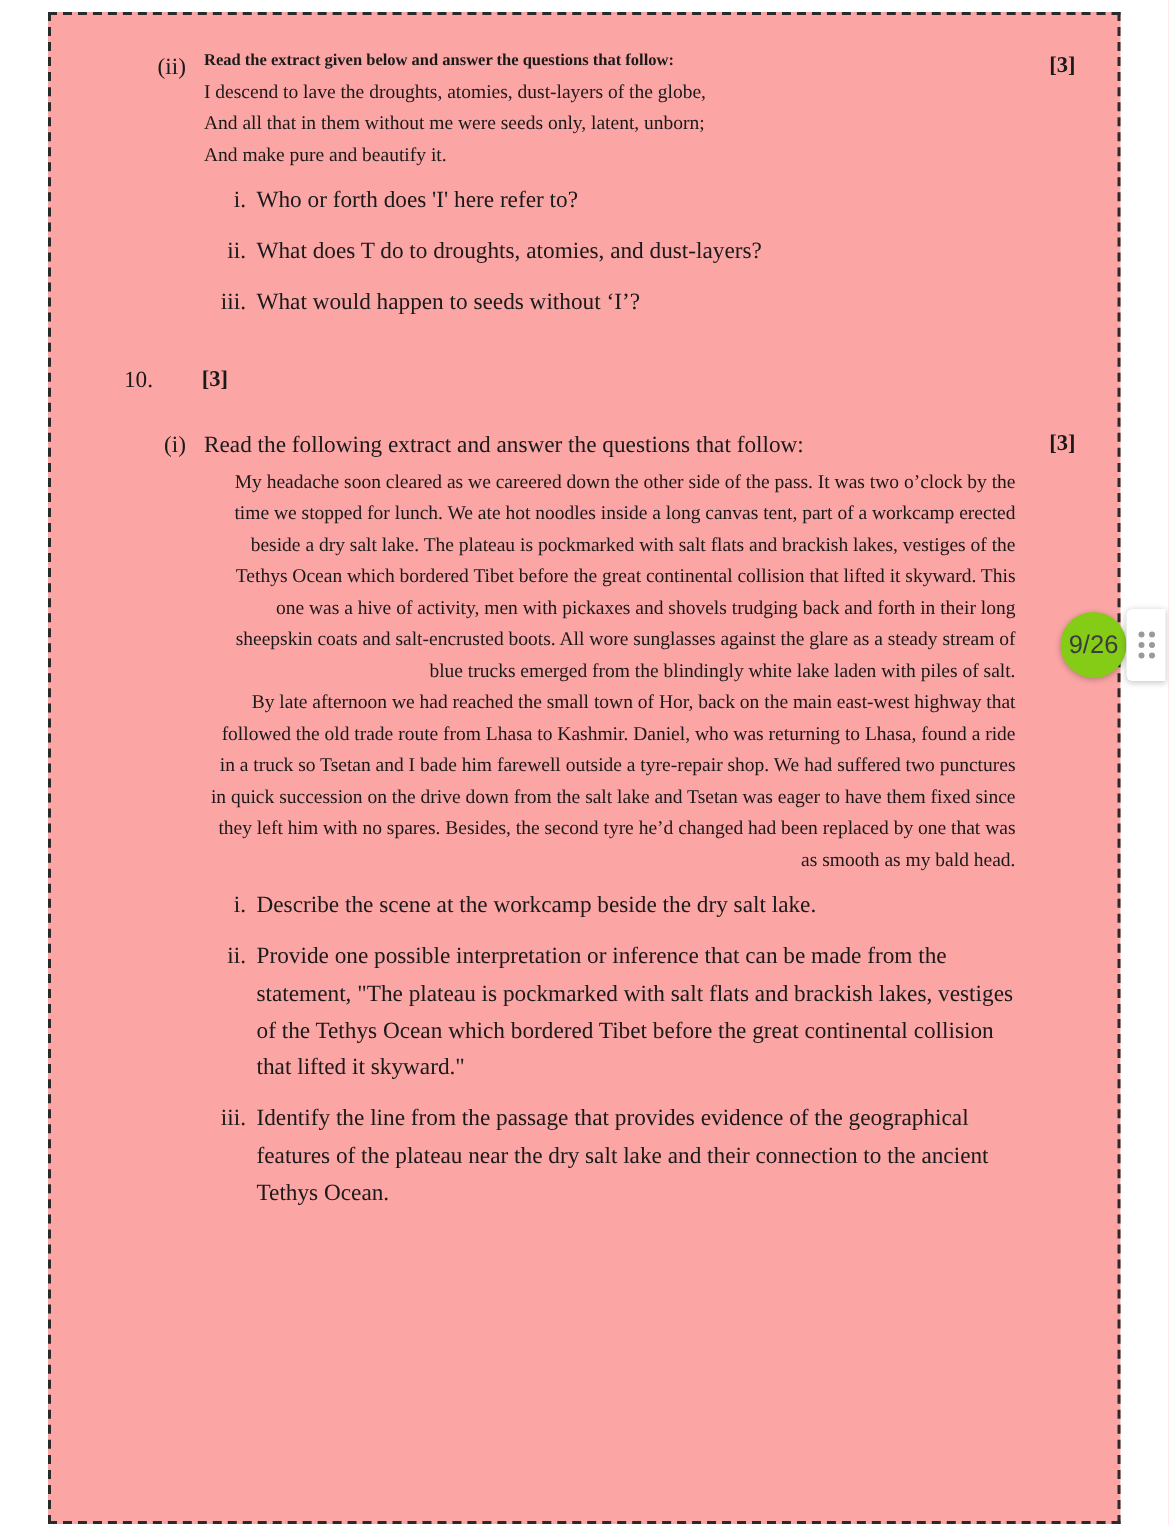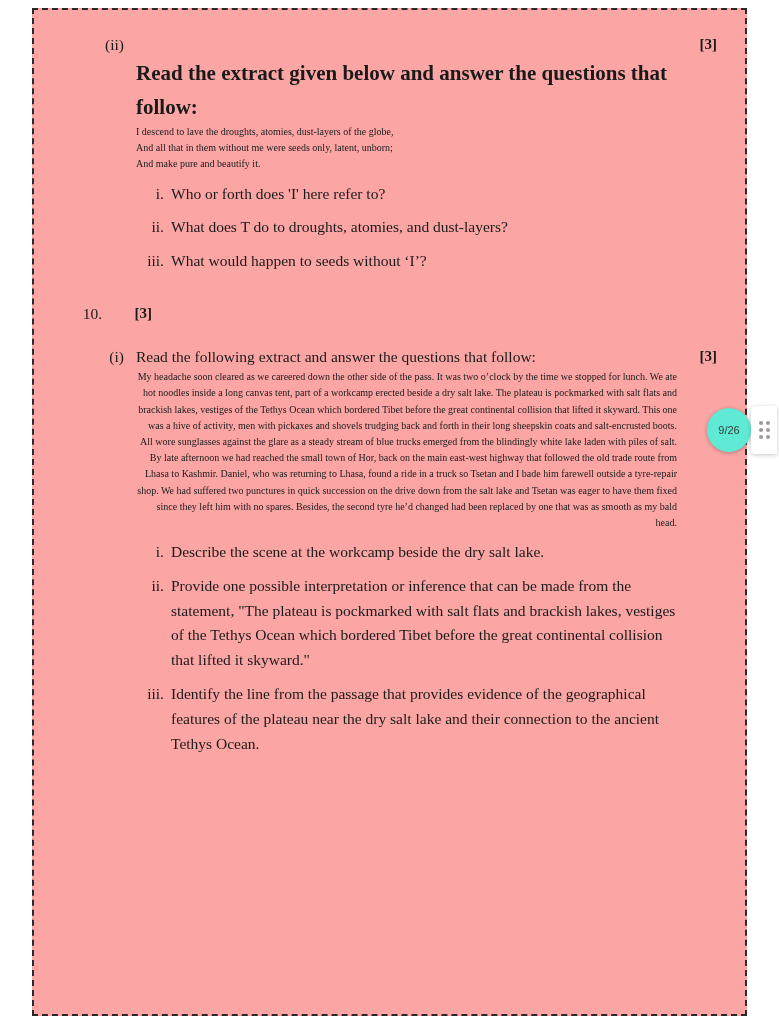--- a/index.html
+++ b/index.html
@@ -57,28 +57,27 @@
     flex: 0 0 auto;
     width: 40px;
     text-align: right;
     font-weight: bold;
     font-size: 15px;
     line-height: 1.62;
   }
 
   .lead {
     font-weight: bold;
-    font-size: 21px;
-    line-height: 1.62;
-    margin-top: 24px;
+    font-size: 11px;
+    line-height: 1.62;
   }
 
   .verse p, .prose p {
     margin: 0;
-    font-size: 10px;
+    font-size: 13px;
     line-height: 1.62;
   }
   .prose p { text-align: right; }
   .prose p + p { margin-top: 0; }
 
   .subitems {
     margin-top: 9px;
   }
   .subitem {
     display: flex;
@@ -102,27 +101,27 @@
   .block-gap { height: 16px; }
 
   
   .page-pill {
     position: absolute;
     right: 28px;
     top: 408px;
     width: 44px;
     height: 44px;
     border-radius: 50%;
-    background: #5eead4;
+    background: #84cc16;
     box-shadow: 0 1px 4px rgba(0,0,0,0.28);
     display: flex;
     align-items: center;
     justify-content: center;
     font-family: "Liberation Sans", sans-serif;
-    font-size: 11px;
+    font-size: 17px;
     color: #3c3c3c;
   }
 
   
   .drag-handle {
     position: absolute;
     right: 2px;
     top: 406px;
     width: 26px;
     height: 48px;

